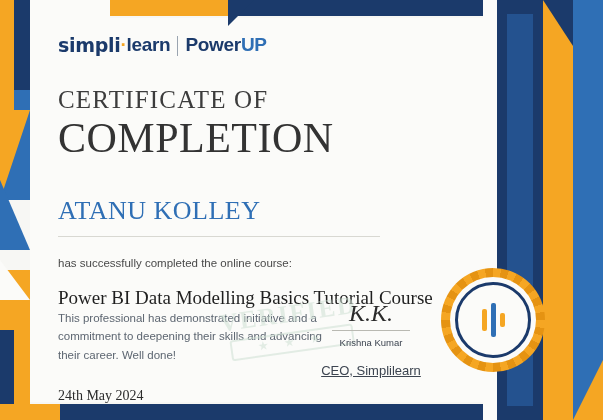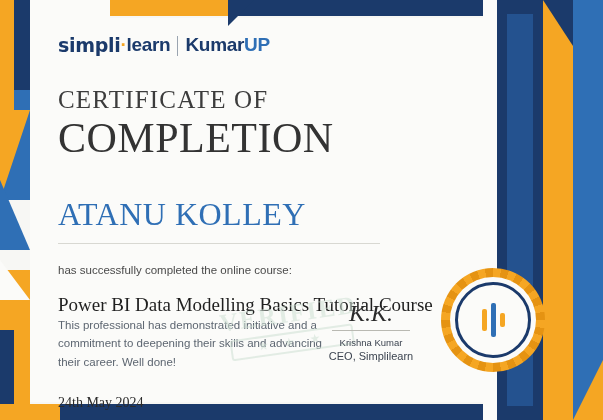--- a/index.html
+++ b/index.html
@@ -178,21 +178,21 @@
     font-size: 42px;
     color: #333333;
     letter-spacing: 0.5px;
     line-height: 1.05;
     margin-top: 2px;
   }
 
   .recipient {
     margin-top: 36px;
     font-family: "Liberation Serif", serif;
-    font-size: 32px;
+    font-size: 26px;
     color: #2f6fb5;
     letter-spacing: 0.5px;
   }
   .rule {
     margin-top: 10px;
     width: 322px;
     height: 1px;
     background: #d8d8d2;
   }
 
@@ -271,23 +271,24 @@
     width: 78px;
     height: 1px;
     background: #b9b9b2;
     margin: 0 auto 6px;
   }
   .sig-name {
     font-size: 9.5px;
     color: #3c4450;
   }
   .sig-role {
-    font-size: 11px;
+    font-size: 13px;
     color: #3c4450;
-    margin-top: 2px;
+    margin-top: 15px;
+    text-decoration: underline;
   }
 
   
   .seal {
     position: absolute;
     right: 58px;
     top: 268px;
     width: 104px;
     height: 104px;
   }
@@ -362,21 +363,21 @@
   <div class="deco r-blue-bottom-tri"></div>
   <div class="deco r-white-notch"></div>
 
   <div class="content">
 
     <div class="logo">
       <span class="simpli">simpli</span>
         <span class="dot">·</span>
         <span class="learn">learn</span>
       <span class="bar"></span>
-      <span class="skill">Kumar</span>
+      <span class="skill">Power</span>
         <span class="up">UP</span>
     </div>
 
     <div class="title-small">CERTIFICATE OF</div>
     <div class="title-big">COMPLETION</div>
 
     <div class="recipient">ATANU KOLLEY</div>
     <div class="rule"></div>
 
     <div class="subline">has successfully completed the online course:</div>

